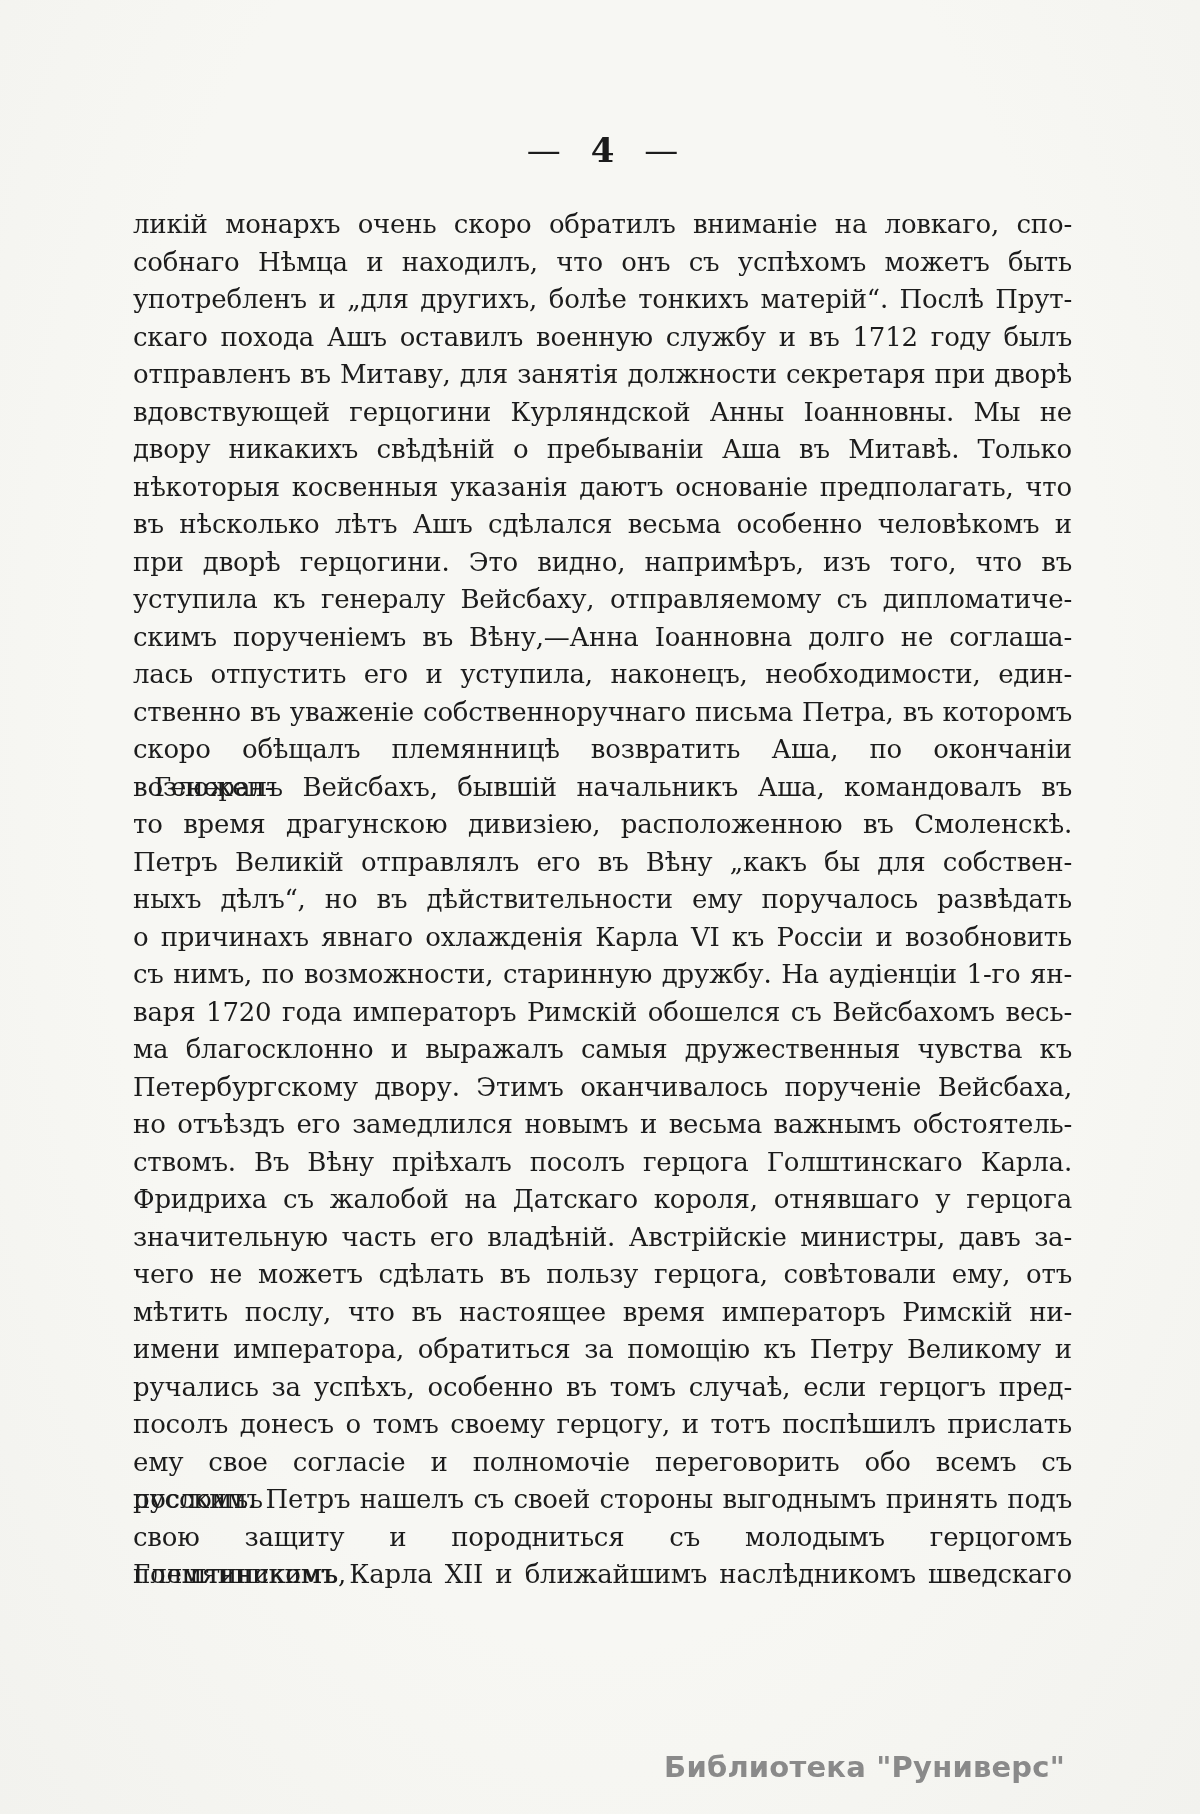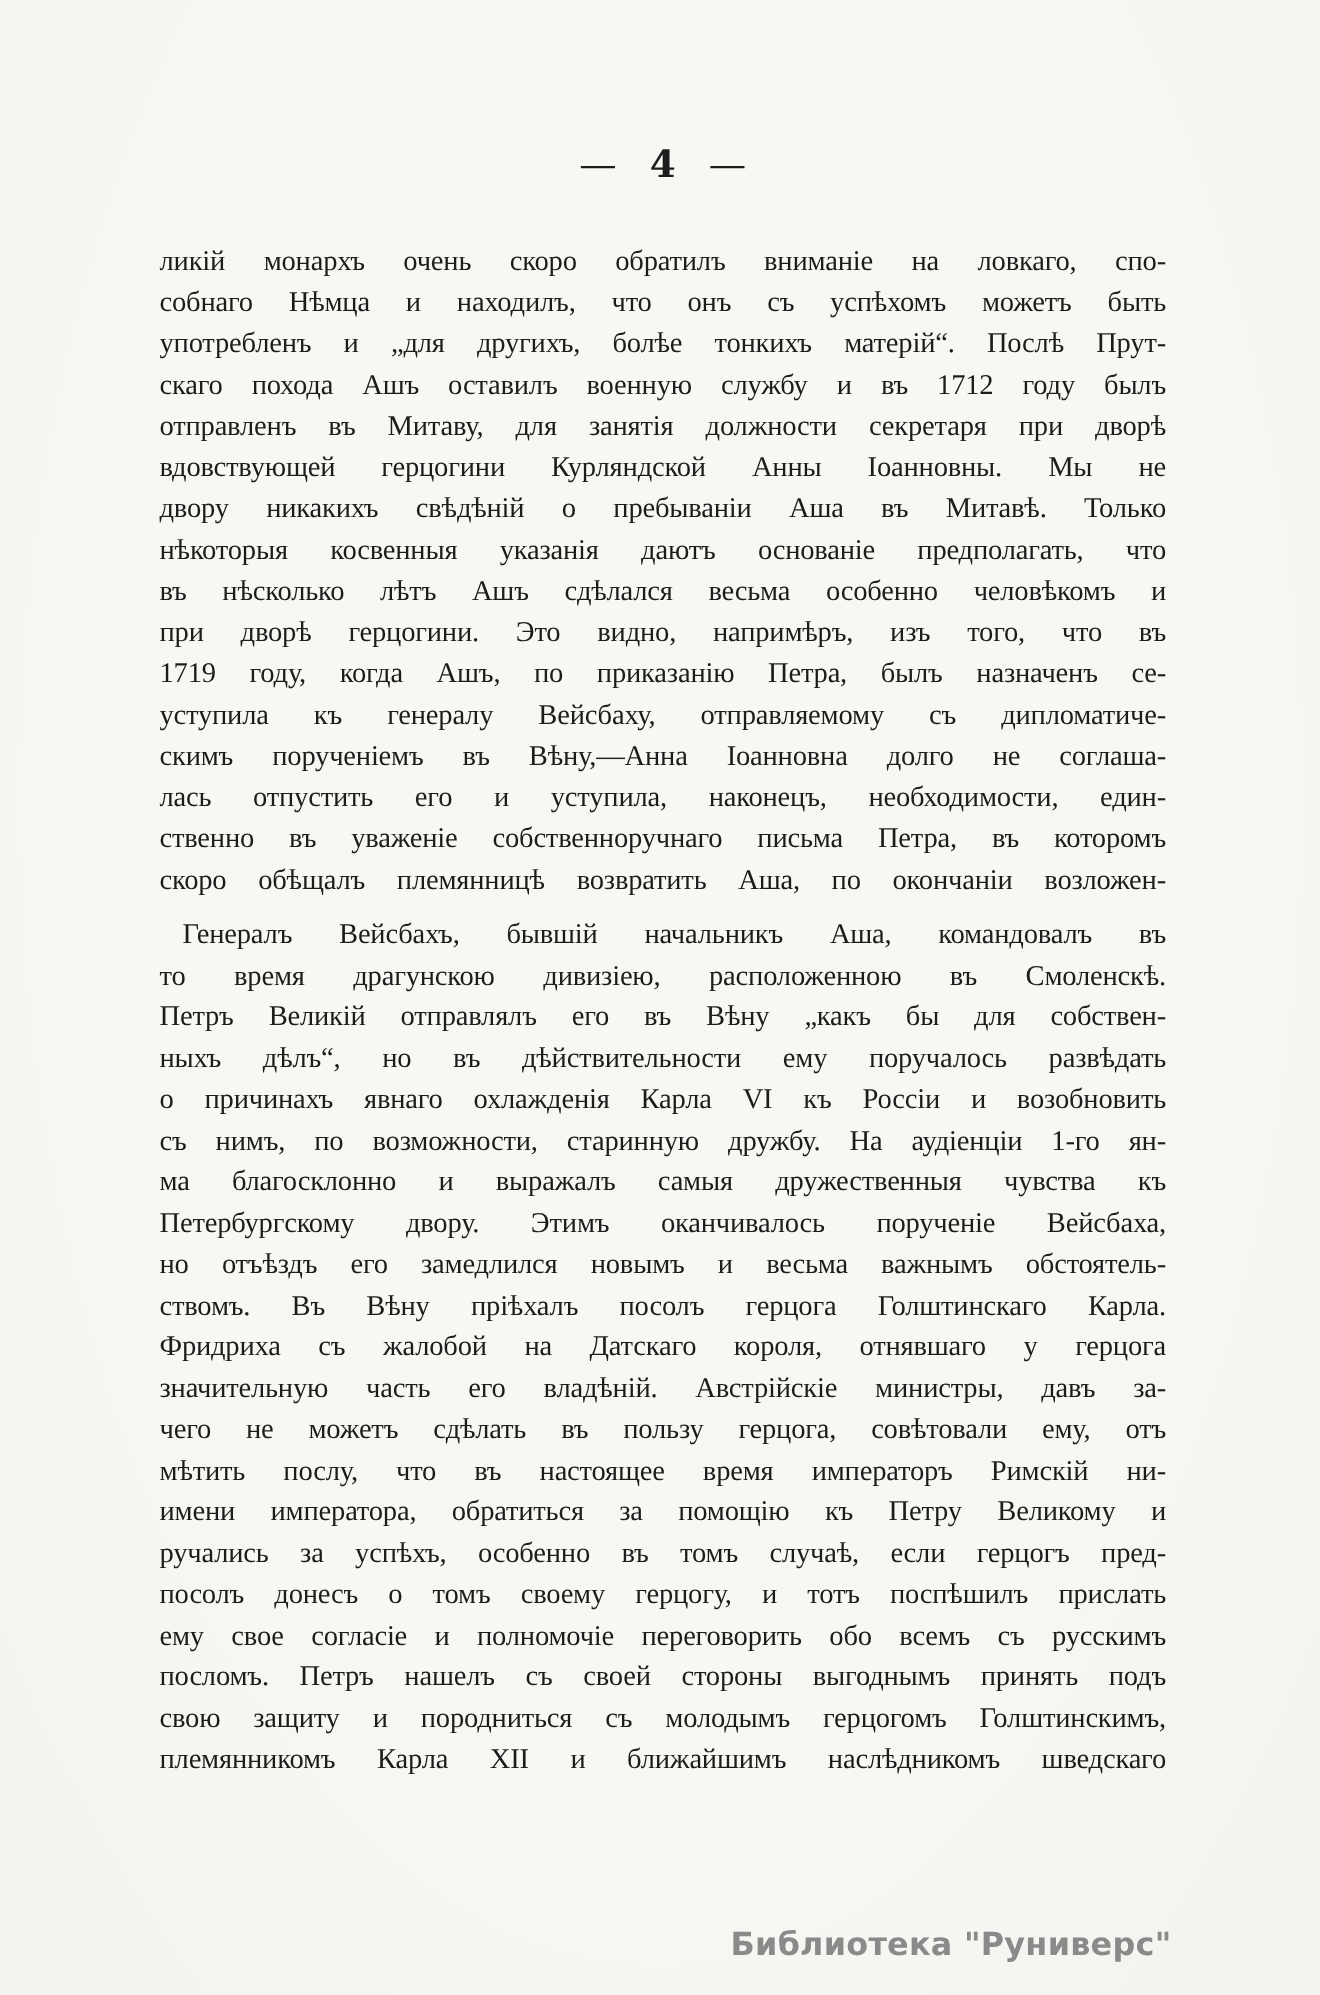--- a/index.html
+++ b/index.html
@@ -41,21 +41,21 @@
   }
   .text-block {
     position: absolute;
     top: 206px;
     left: 133px;
     width: 939px;
     font-size: 26px;
     line-height: 37.5px;
     letter-spacing: -0.2px;
   }
-  .paragraph { margin: 12px; padding: 0; font-family: Liberation Serif, serif; }
+  .paragraph { margin: 0; padding: 0; }
   .line {
     text-align: justify;
     text-align-last: justify;
     white-space: normal;
     height: 37.5px;
     overflow: visible;
   }
   .line.no-justify {
     text-align-last: left;
   }
@@ -91,34 +91,34 @@
         <div class="line">ликій монархъ очень скоро обратилъ вниманіе на ловкаго, спо-</div>
         <div class="line">собнаго Нѣмца и находилъ, что онъ съ успѣхомъ можетъ быть</div>
         <div class="line">употребленъ и „для другихъ, болѣе тонкихъ матерій“. Послѣ Прут-</div>
         <div class="line">скаго похода Ашъ оставилъ военную службу и въ 1712 году былъ</div>
         <div class="line">отправленъ въ Митаву, для занятія должности секретаря при дворѣ</div>
         <div class="line">вдовствующей герцогини Курляндской Анны Іоанновны. Мы не</div>
         <div class="line">двору никакихъ свѣдѣній о пребываніи Аша въ Митавѣ. Только</div>
         <div class="line">нѣкоторыя косвенныя указанія даютъ основаніе предполагать, что</div>
         <div class="line">въ нѣсколько лѣтъ Ашъ сдѣлался весьма особенно человѣкомъ и</div>
         <div class="line">при дворѣ герцогини. Это видно, напримѣръ, изъ того, что въ</div>
-        <div class="line">1719 году, когда Ашъ, по приказанію Петра, былъ назначенъ се-</div>
         <div class="line">уступила къ генералу Вейсбаху, отправляемому съ дипломатиче-</div>
         <div class="line">скимъ порученіемъ въ Вѣну,—Анна Іоанновна долго не соглаша-</div>
         <div class="line">лась отпустить его и уступила, наконецъ, необходимости, един-</div>
         <div class="line">ственно въ уваженіе собственноручнаго письма Петра, въ которомъ</div>
         <div class="line">скоро обѣщалъ племянницѣ возвратить Аша, по окончаніи возложен-</div>
       </div>
       <div class="paragraph">
         <div class="line first-indent">Генералъ Вейсбахъ, бывшій начальникъ Аша, командовалъ въ</div>
         <div class="line">то время драгунскою дивизіею, расположенною въ Смоленскѣ.</div>
         <div class="line">Петръ Великій отправлялъ его въ Вѣну „какъ бы для собствен-</div>
         <div class="line">ныхъ дѣлъ“, но въ дѣйствительности ему поручалось развѣдать</div>
         <div class="line">о причинахъ явнаго охлажденія Карла VI къ Россіи и возобновить</div>
         <div class="line">съ нимъ, по возможности, старинную дружбу. На аудіенціи 1-го ян-</div>
+        <div class="line">варя 1720 года императоръ Римскій обошелся съ Вейсбахомъ весь-</div>
         <div class="line">ма благосклонно и выражалъ самыя дружественныя чувства къ</div>
         <div class="line">Петербургскому двору. Этимъ оканчивалось порученіе Вейсбаха,</div>
         <div class="line">но отъѣздъ его замедлился новымъ и весьма важнымъ обстоятель-</div>
         <div class="line">ствомъ. Въ Вѣну пріѣхалъ посолъ герцога Голштинскаго Карла.</div>
         <div class="line">Фридриха съ жалобой на Датскаго короля, отнявшаго у герцога</div>
         <div class="line">значительную часть его владѣній. Австрійскіе министры, давъ за-</div>
         <div class="line">чего не можетъ сдѣлать въ пользу герцога, совѣтовали ему, отъ</div>
         <div class="line">мѣтить послу, что въ настоящее время императоръ Римскій ни-</div>
         <div class="line">имени императора, обратиться за помощію къ Петру Великому и</div>
         <div class="line">ручались за успѣхъ, особенно въ томъ случаѣ, если герцогъ пред-</div>

